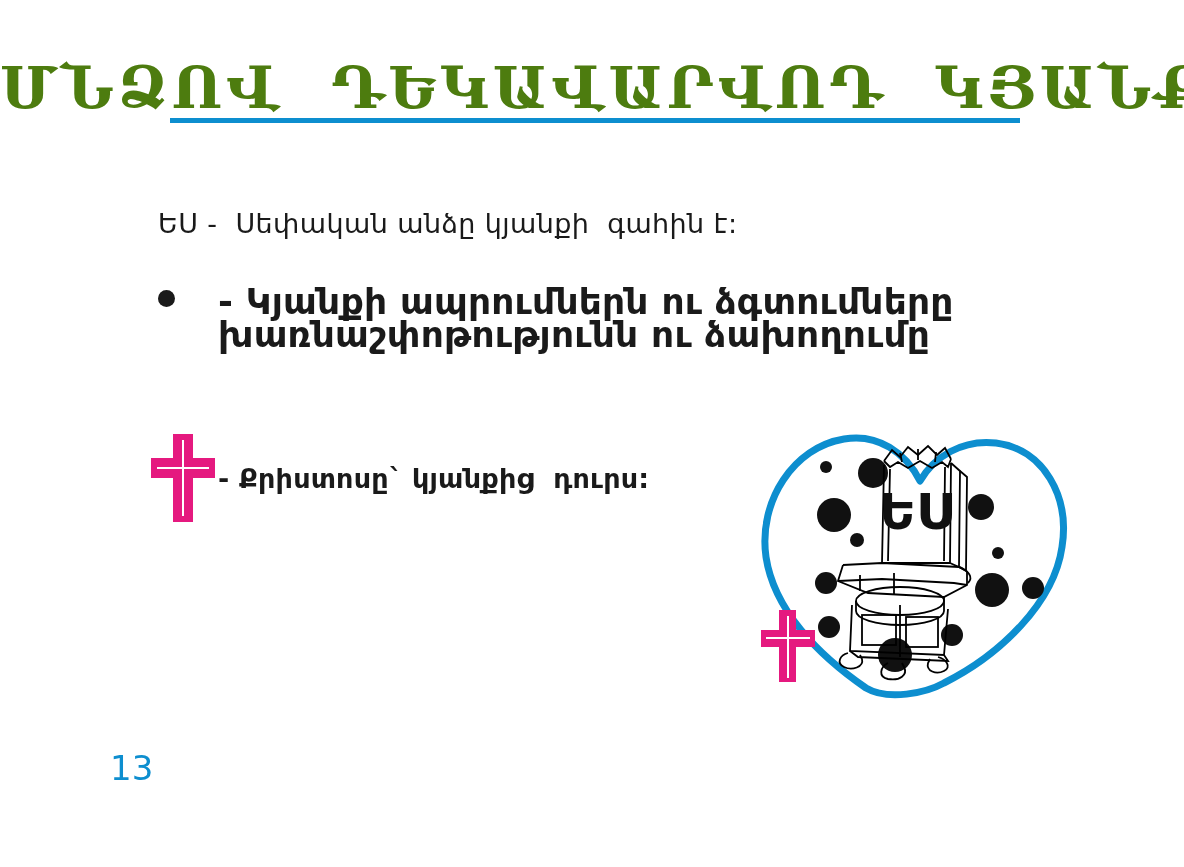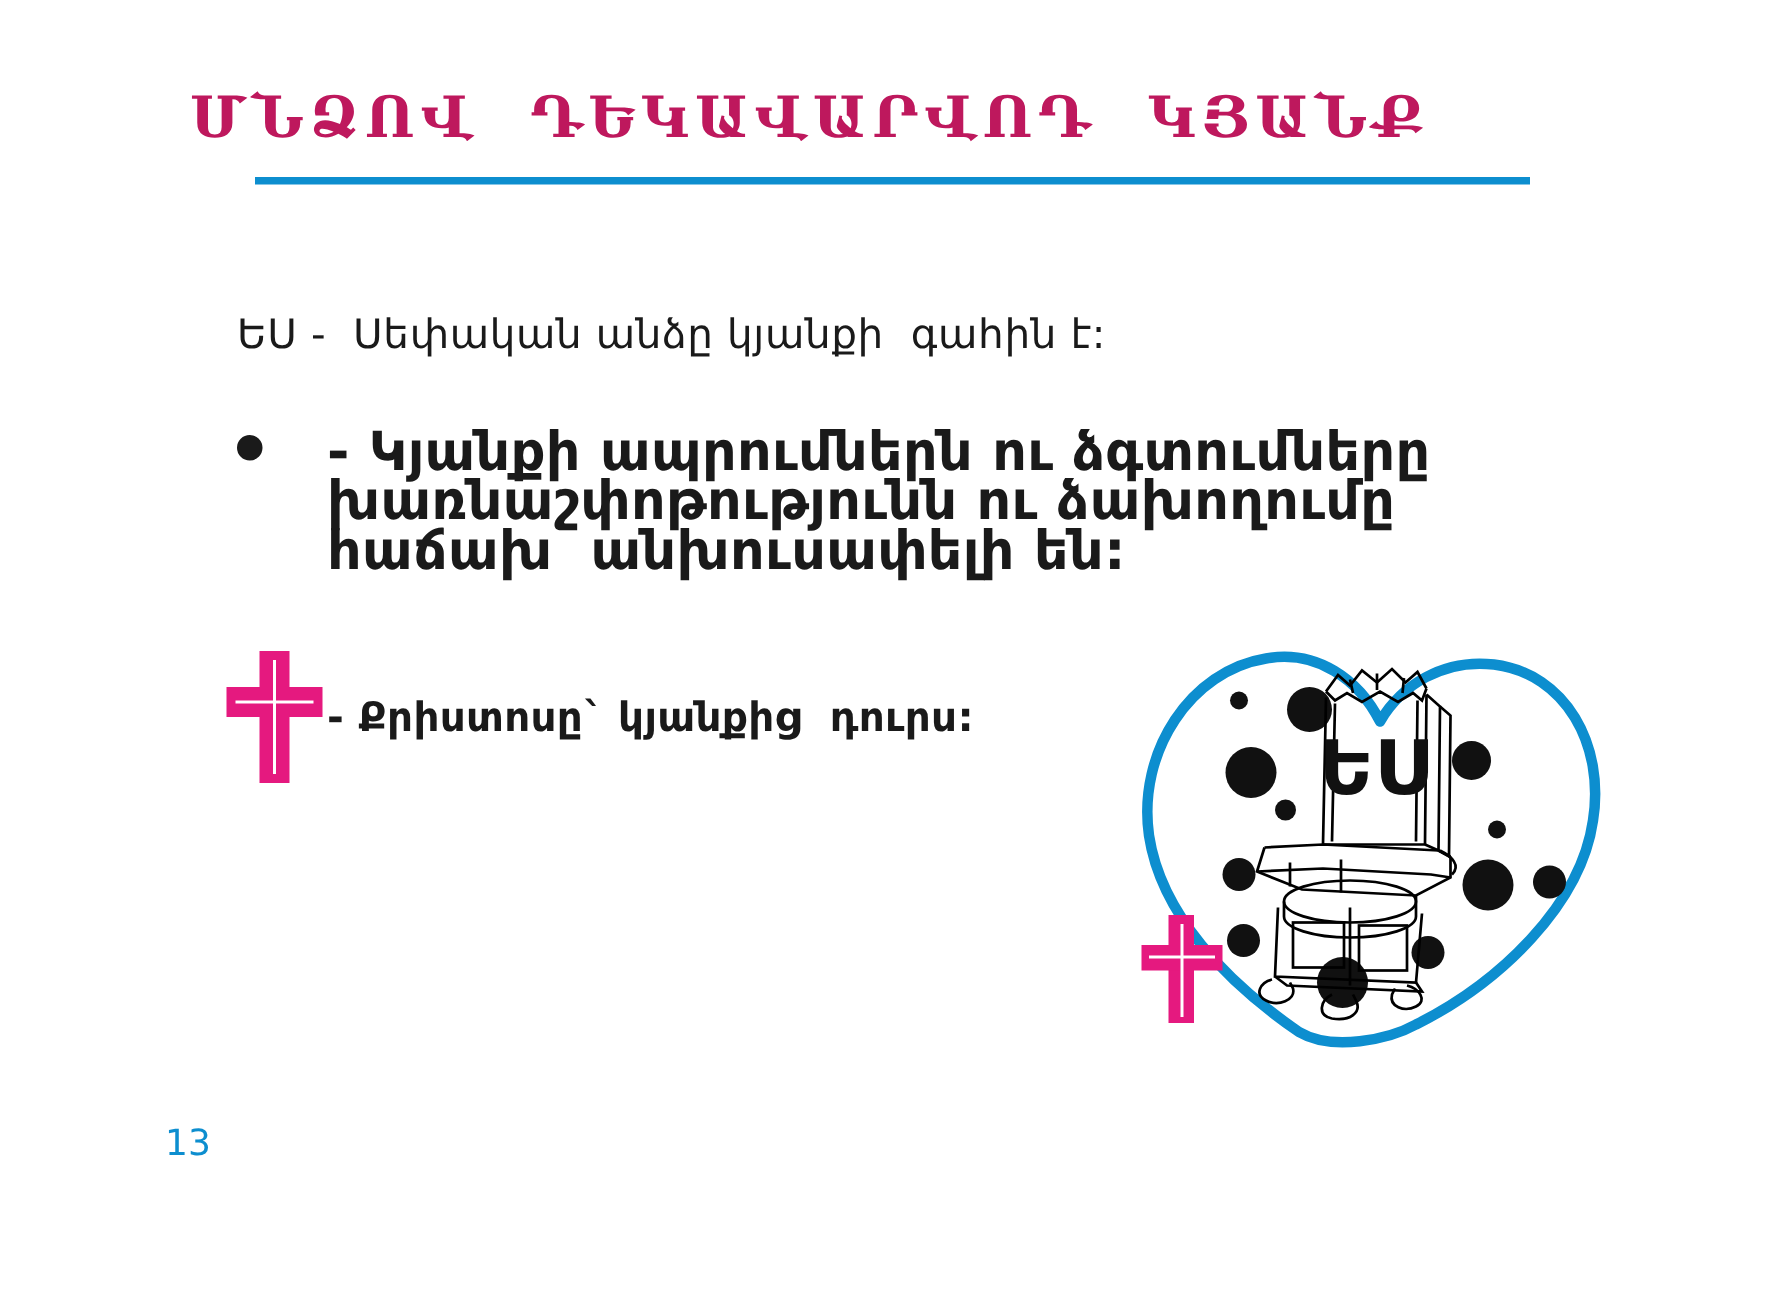--- a/index.html
+++ b/index.html
@@ -18,24 +18,24 @@
   }
 
   
   .slide-title {
     position: absolute;
     left: 0;
     top: 58px;
     width: 1080px;
     text-align: center;
     font-family: "DejaVu Serif", "Liberation Serif", serif;
-    font-size: 38px;
+    font-size: 58px;
     font-weight: 700;
     letter-spacing: 4px;
-    color: #be185d;
+    color: #4d7c0f;
     white-space: pre;
     line-height: 1.05;
   }
   .title-rule {
     position: absolute;
     left: 170px;
     top: 118px;
     width: 850px;
     height: 5px;
     background: #0d8ecf;
@@ -97,39 +97,38 @@
     top: 405px;
     width: 330px;
     height: 300px;
   }
 
   
   .page-number {
     position: absolute;
     left: 110px;
     top: 748px;
-    font-size: 24px;
+    font-size: 34px;
     color: #0d8ecf;
     font-family: "DejaVu Sans", "Liberation Sans", sans-serif;
   }
 </style>
 </head>
 <body>
 
 <div class="slide-title">ՄՆՁՈՎ  ԴԵԿԱՎԱՐՎՈԴ  ԿՅԱՆՔ</div>
 <div class="title-rule"></div>
 
 <div class="lead-line">ԵՍ -  Սեփական անձը կյանքի  գահին է:</div>
 
 <div class="bullet-dot"></div>
 
 <div class="bullet-para">
   <span class="ln">- Կյանքի ապրումներն ու ձգտումները</span>
   <span class="ln">խառնաշփոթությունն ու ձախողումը</span>
-  <span class="ln">հաճախ  անխուսափելի են:</span>
 </div>
 
 <svg class="cross" style="left:145px; top:432px;" width="76" height="92" viewBox="0 0 76 92" aria-hidden="true">
   <g>
     <rect x="28" y="2" width="20" height="88" fill="#e5197f"></rect>
     <rect x="6" y="26" width="64" height="20" fill="#e5197f"></rect>
     <rect x="37" y="8" width="2" height="76" fill="#ffffff"></rect>
     <rect x="12" y="35" width="52" height="2" fill="#ffffff"></rect>
   </g>
 </svg>

